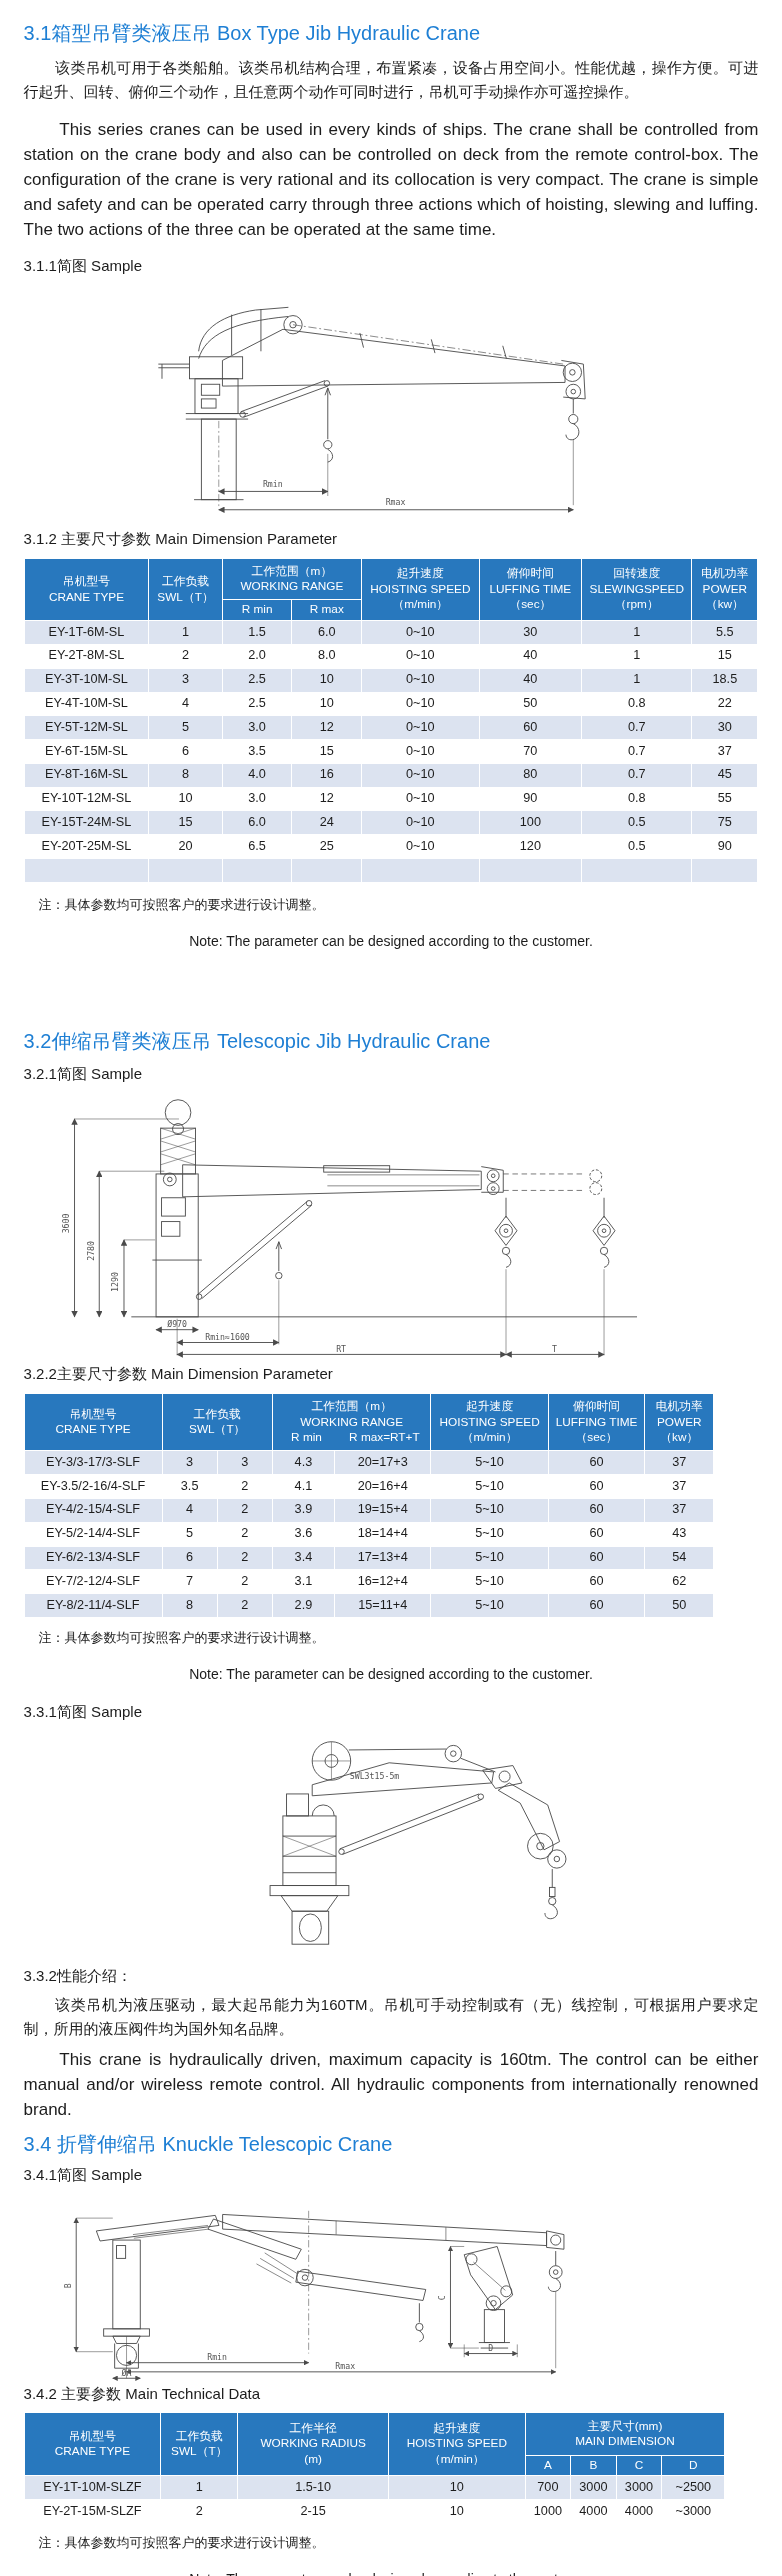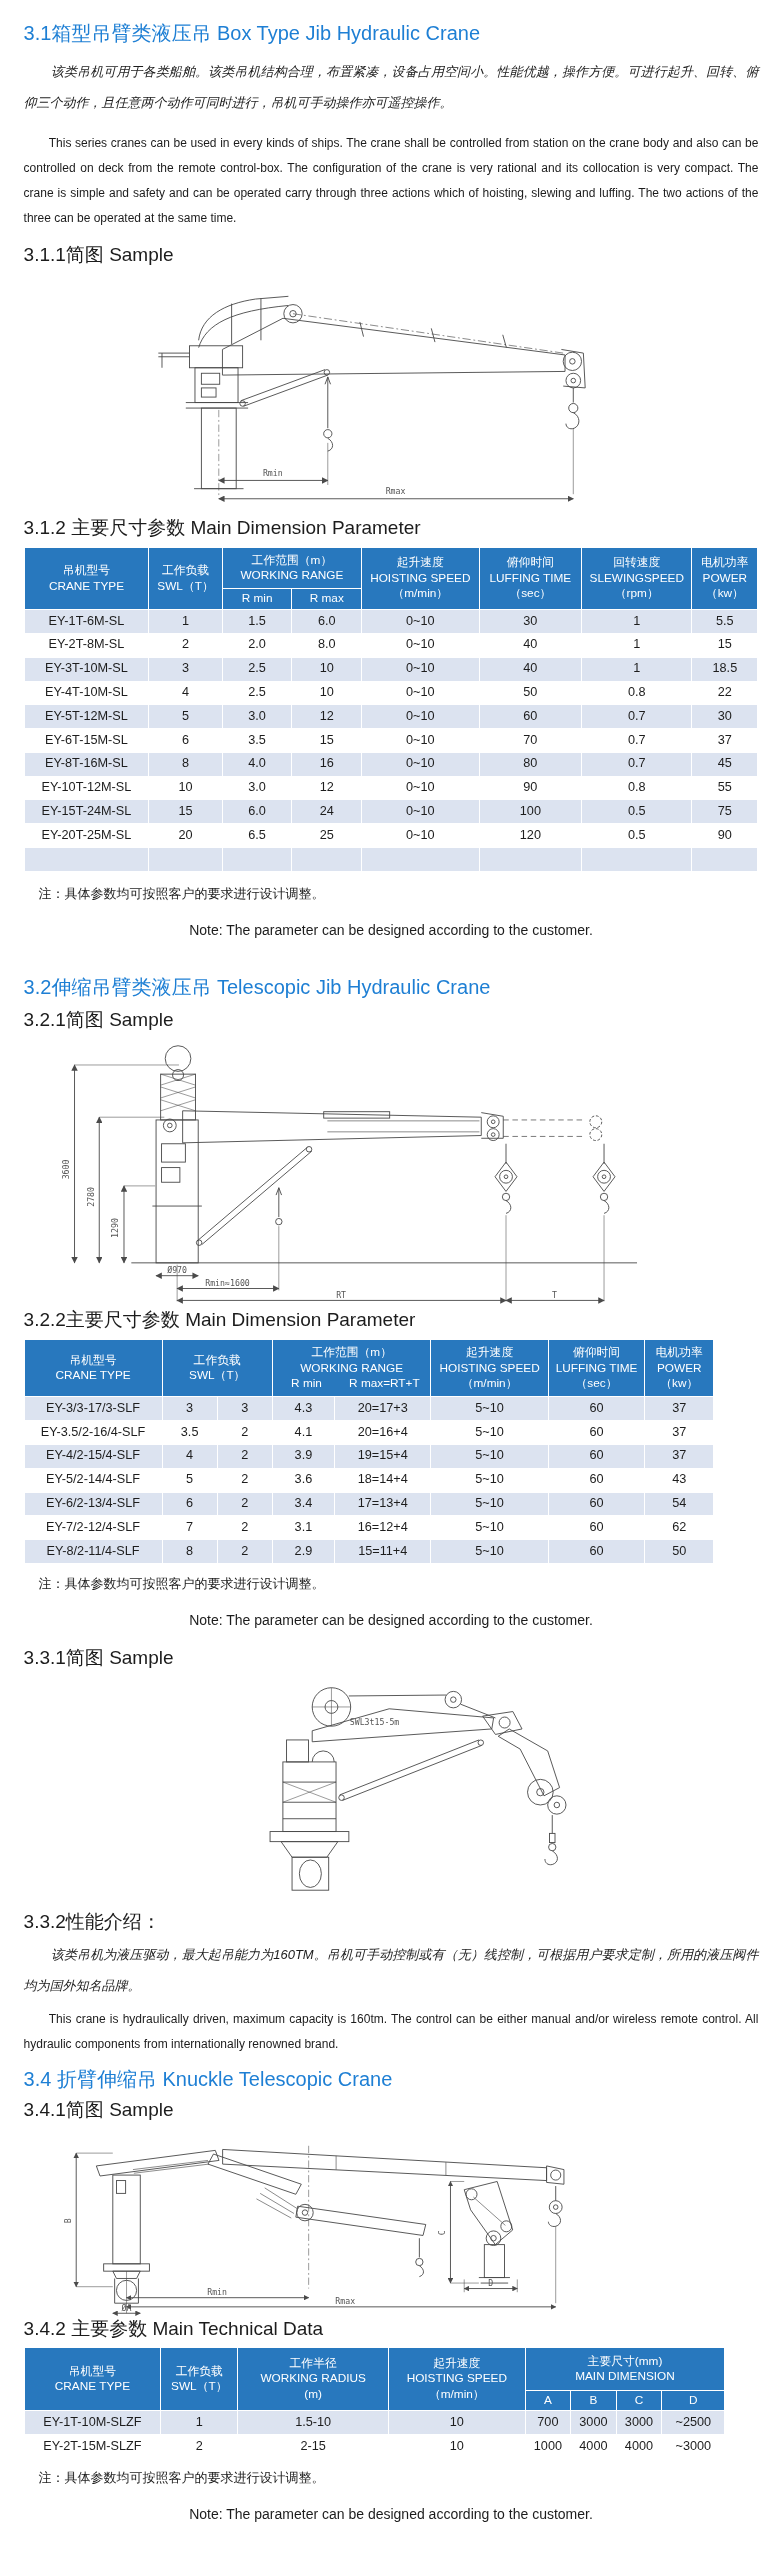--- a/index.html
+++ b/index.html
@@ -1,21 +1,21 @@
 <!DOCTYPE html>
 <html style="font-size:15px"><head>
 <meta charset="utf-8">
 <style>
   html,body{margin:0;padding:0;}
   body{width:782px;height:2576px;background:#fff;font-family:"Liberation Sans","DejaVu Sans",sans-serif;color:#1c1c1c;overflow:hidden;}
   .page{padding:21px 23.6px 0 23.6px;}
   .h1{color:#1e7fd4;font-size:20px;font-weight:400;line-height:24.5px;margin:0;}
-  .para{font-size:12px;line-height:25px;text-align:justify;margin:0;text-indent:2.1em;}
-  .para.cn{font-size:13px;line-height:31px;font-style:italic;}
-  .sublabel{font-size:19px;line-height:21px;margin:0;}
+  .para{font-size:17px;line-height:25px;text-align:justify;margin:0;text-indent:2.1em;}
+  .para.cn{font-size:15px;line-height:24px;}
+  .sublabel{font-size:15px;line-height:21px;margin:0;}
   .note{font-size:13px;line-height:21.7px;margin:15px;}
   .note.en{font-size:14px;text-align:center;}
   .dia{display:block;margin:1.9px auto 0 auto;}
   .dia text{fill:#555;stroke:none;font-family:"DejaVu Sans Mono","Liberation Mono",monospace;font-size:9px;}
   table{border-collapse:collapse;table-layout:fixed;}
   th,td{border:1.9px solid #fff;text-align:center;vertical-align:middle;padding:1.9px 0.9px;}
   thead th{background:#2878be;color:#fff;font-weight:400;font-size:11.8px;line-height:1.32;}
   tbody td{font-size:12.7px;color:#1d1d1d;height:19px;line-height:1.25;}
   tbody tr:nth-child(odd) td{background:#dce3f0;}
   tbody tr:nth-child(even) td{background:#fff;}
@@ -258,21 +258,21 @@
             <td></td>
           </tr>
         </tbody>
     </table>
 
     <p class="note cn" style="margin-top:11.3px">注：具体参数均可按照客户的要求进行设计调整。</p>
     <p class="note en">Note: The parameter can be designed according to the customer.</p>
   </section>
 
   <section>
-    <h2 class="h1" style="margin-top:34px">3.2伸缩吊臂类液压吊  Telescopic Jib Hydraulic Crane</h2>
+    <h2 class="h1" style="margin-top:77px">3.2伸缩吊臂类液压吊  Telescopic Jib Hydraulic Crane</h2>
     <div class="sublabel" style="margin-top:9.4px">3.2.1简图  Sample</div>
 
     <svg class="dia" width="697" height="273" viewBox="0 0 760 298">
       <defs>
           <marker id="arw2" viewBox="0 0 10 10" refX="9" refY="5" markerWidth="7" markerHeight="7" orient="auto-start-reverse">
             <path d="M0,0 L10,5 L0,10 z" fill="#4a4a4a"></path>
           </marker>
         </defs>
       <g stroke="#4a4a4a" stroke-width="1" fill="none">
         <path d="M96,252 L648,252"></path>

